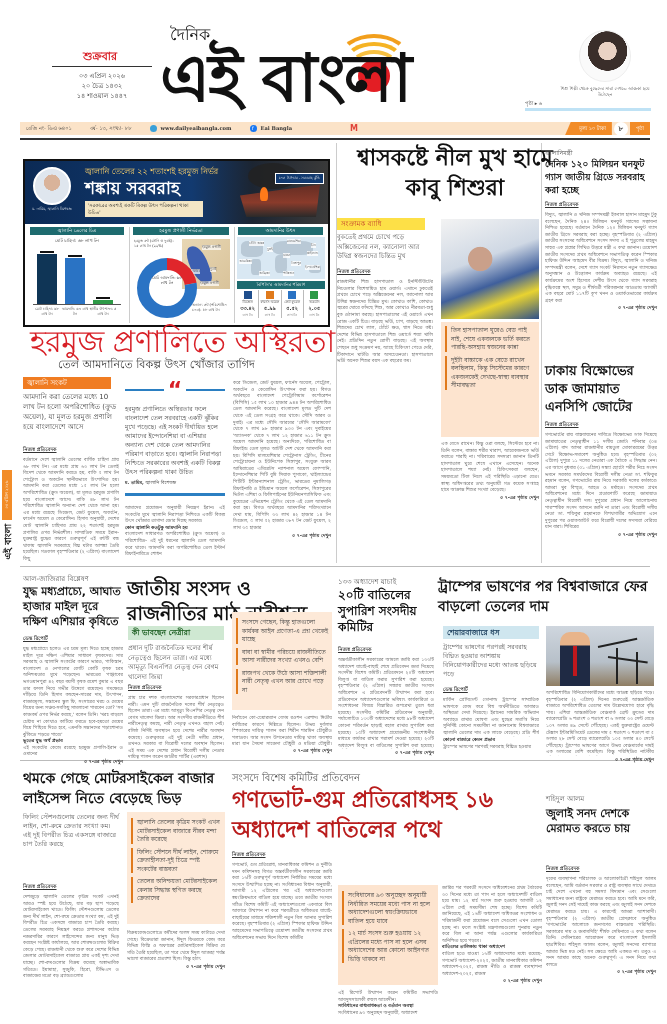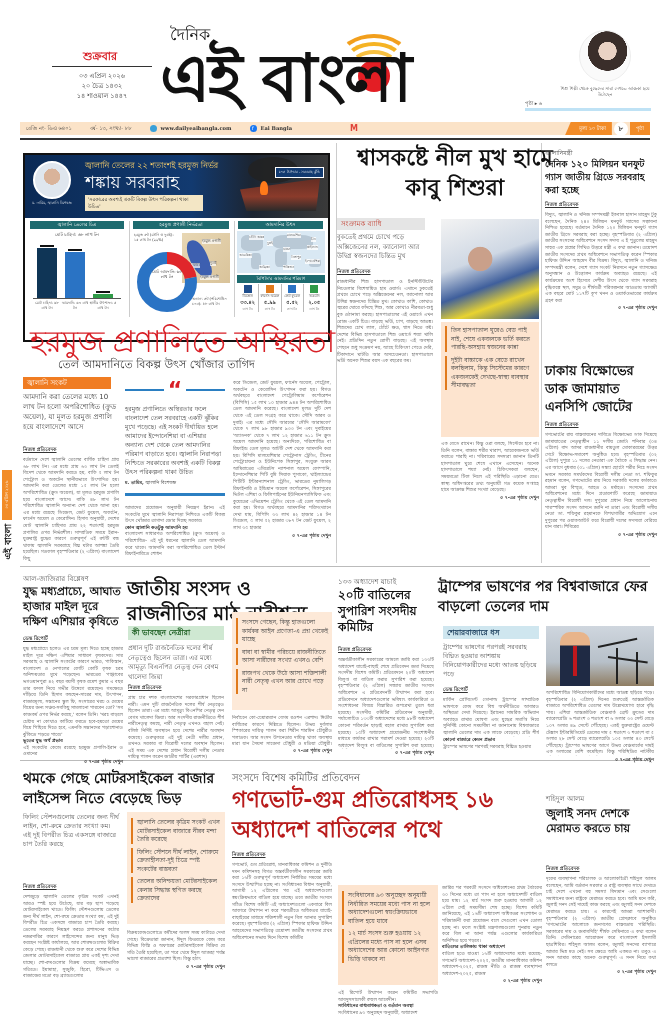--- a/index.html
+++ b/index.html
@@ -36,29 +36,29 @@
   .globe { display: inline-block; width: 7px; height: 7px; border-radius: 50%; background: #3aa0d8; vertical-align: middle; margin-right: 4px; }
   .fb { display: inline-block; width: 7px; height: 7px; border-radius: 50%; background: #1877f2; color: #fff; font-size: 5px; line-height: 7px; text-align: center; vertical-align: middle; margin-right: 4px; }
   .gm { color: #e0443a; font-weight: bold; font-size: 8px; margin-left: 40px; margin-right: 80px; }
   #price-box { margin-left: auto; display: flex; align-items: center; height: 13px; }
   #price-tag { background: #f28c28; color: #fff; padding: 0 6px 0 14px; height: 13px; line-height: 13px; clip-path: polygon(12% 0, 100% 0, 100% 100%, 0 100%); font-size: 5px; }
   #page-count { width: 14px; height: 14px; border-radius: 50%; background: #fff; color: #333; font-size: 7px; font-weight: bold; text-align: center; line-height: 14px; margin: 0 2px; }
   #page-label { background: #f28c28; color: #fff; height: 13px; line-height: 13px; padding: 0 6px; font-size: 5px; }
   #topline { left: 20px; top: 138px; width: 630px; height: 2px; background: #333; }
 
   
-  #infographic { left: 23px; top: 153px; width: 307px; height: 189px; border: 2px solid #111; background: #fff; }
+  #infographic { left: 23px; top: 159px; width: 307px; height: 168px; border: 2px solid #111; background: #fff; }
   #ig-top { position: absolute; left: 0; top: 0; width: 303px; height: 63px; background: linear-gradient(90deg, #0b2a55 0%, #123a70 55%, #1c2532 75%, #3a3a3a 100%); }
   #ig-ship { position: absolute; right: 8px; top: 20px; width: 80px; height: 36px; background: linear-gradient(180deg, #5c2a22, #8a3b2b 60%, #2a2a2a); clip-path: polygon(0 40%, 100% 10%, 95% 100%, 8% 100%); }
   #ig-smoke { position: absolute; right: 30px; top: 2px; width: 50px; height: 26px; border-radius: 50%; background: #222; opacity: .85; }
   #ig-fire { position: absolute; right: 60px; top: 26px; width: 8px; height: 14px; background: #ff7a1a; border-radius: 50% 50% 30% 30%; }
   #ig-portrait { position: absolute; left: 8px; top: 6px; width: 38px; height: 38px; border-radius: 50%; background: radial-gradient(circle at 50% 40%, #d9b39a 0 30%, #dfe6ee 31%); border: 2px solid #fff; }
   #ig-portrait-cap { position: absolute; left: 2px; top: 46px; width: 50px; text-align: center; font-size: 3.6px; color: #fff; line-height: 5px; }
   #ig-kicker { position: absolute; left: 60px; top: 4px; font-size: 8px; color: #ffd36b; }
-  #ig-title { position: absolute; left: 60px; top: 14px; font-size: 17px; font-weight: normal; color: #fff; }
+  #ig-title { position: absolute; left: 60px; top: 14px; font-size: 17px; font-weight: bold; color: #fff; }
   #ig-quote { position: absolute; left: 60px; top: 40px; width: 118px; background: #f3e6c5; color: #222; font-size: 4.8px; line-height: 7px; padding: 1px 3px; }
   #ig-tag { position: absolute; right: 4px; top: 12px; background: #123a70; color: #fff; font-size: 3.6px; padding: 1px 3px; border: 1px solid #fff; }
   .ig-panel { position: absolute; top: 66px; height: 96px; }
   .ig-panel-title { background: #1e6b6f; color: #fff; font-size: 4.8px; text-align: center; height: 8px; line-height: 8px; margin: 0 3px; }
   #ig-p1 { left: 2px; width: 100px; }
   #ig-p2 { left: 104px; width: 103px; border-left: 1px solid #ccc; }
   #ig-p3 { left: 209px; width: 92px; border-left: 1px solid #ccc; }
   #ig-total-label { font-size: 4.4px; text-align: center; margin-top: 3px; color: #222; }
   #bar-area { position: relative; height: 58px; margin: 2px 6px 0; border-bottom: 1px solid #555; }
   .bar { position: absolute; bottom: 0; width: 20px; }
@@ -100,21 +100,21 @@
   #lead-col2 { left: 125px; top: 505px; width: 100px; }
   #lead-col3 { left: 233px; top: 380px; width: 98px; }
 
   
   #side-strip { left: 0; top: 470px; width: 14px; height: 110px; }
   #side-date { width: 10px; height: 50px; background: #f28c28; margin-left: 2px; color: #fff; font-size: 4px; writing-mode: vertical-rl; transform: rotate(180deg); text-align: center; line-height: 10px; }
   #side-logo { margin-top: 4px; font-size: 9px; font-weight: bold; writing-mode: vertical-rl; transform: rotate(180deg); color: #111; }
 
   
   #child-title { left: 345px; top: 143px; width: 220px; text-align: center; font-size: 22px; font-weight: bold; line-height: 30px; color: #111; }
-  #child-tag { left: 337px; top: 218px; width: 88px; height: 12px; background: #e5e5e5; color: #c0392b; font-size: 7px; padding-left: 4px; line-height: 12px; }
+  #child-tag { left: 337px; top: 218px; width: 88px; height: 12px; background: #fde047; color: #c0392b; font-size: 7px; padding-left: 4px; line-height: 12px; }
   #child-intro { left: 337px; top: 233px; width: 96px; font-size: 6.5px; line-height: 9.5px; color: #555; }
   #child-col1 { left: 337px; top: 265px; width: 96px; }
   #child-photo { left: 441px; top: 219px; width: 98px; height: 100px; background: radial-gradient(circle at 40% 40%, #caa08a 0 14%, transparent 15%), linear-gradient(160deg, #f3f3f3 0%, #cfd8e4 40%, #3f5f9c 62%, #e8d330 78%, #2d4f8a 100%); }
   #child-pullquote { left: 441px; top: 322px; width: 98px; height: 115px; background: #fde4cf; padding: 4px 4px; }
   .pq-item { border-left: 2px solid #e07a1c; padding-left: 4px; font-size: 6px; line-height: 8.5px; color: #444; margin-bottom: 4px; }
   #child-col2 { left: 441px; top: 441px; width: 98px; }
 
   
   #r1-kicker { left: 545px; top: 148px; font-size: 6px; color: #555; }
   #r1-title { left: 545px; top: 158px; width: 112px; font-size: 9px; line-height: 13px; color: #111; font-weight: bold; }

